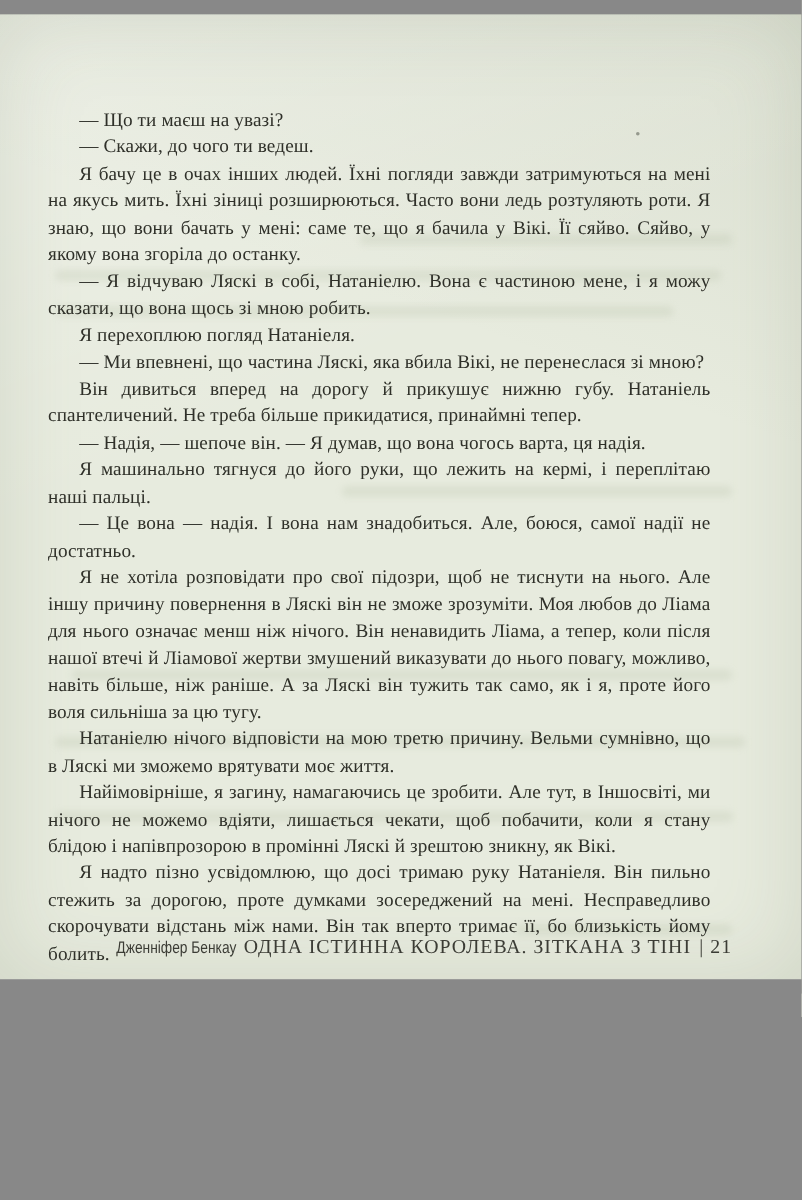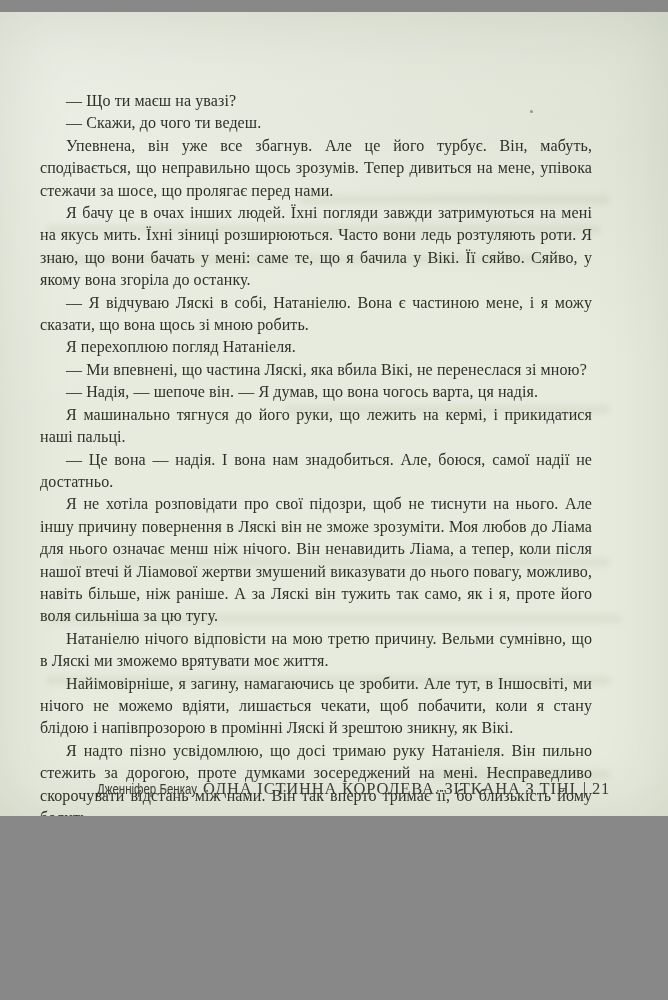--- a/index.html
+++ b/index.html
@@ -80,27 +80,27 @@
   <div class="bleed" style="top:602px; left:46px;  width:575px;"></div>
   <div class="bleed" style="top:664px; left:46px;  width:565px;"></div>
   <div class="bleed" style="top:758px; left:430px; width:180px;"></div>
   <div class="bleed" style="top:872px; left:60px;  width:250px;"></div>
   <div class="bleed" style="top:905px; left:330px; width:280px;"></div>
   <div class="speck"></div>
 
   <div class="body-text">
     <p class="para">— Що ти маєш на увазі?</p>
     <p class="para">— Скажи, до чого ти ведеш.</p>
-    <p class="para">Упевнена, він уже все збагнув. Але це його турбує. Він, мабуть, сподівається, що неправильно щось зрозумів. Тепер дивиться на мене, упівока стежачи за шосе, що пролягає перед нами.</p>
     <p class="para">Я бачу це в очах інших людей. Їхні погляди завжди затримуються на мені на якусь мить. Їхні зіниці розширюються. Часто вони ледь розтуляють роти. Я знаю, що вони бачать у мені: саме те, що я бачила у Вікі. Її сяйво. Сяйво, у якому вона згоріла до останку.</p>
     <p class="para">— Я відчуваю Ляскі в собі, Натаніелю. Вона є частиною мене, і я можу сказати, що вона щось зі мною робить.</p>
     <p class="para">Я перехоплюю погляд Натаніеля.</p>
     <p class="para">— Ми впевнені, що частина Ляскі, яка вбила Вікі, не перенеслася зі мною?</p>
+    <p class="para">Він дивиться вперед на дорогу й прикушує нижню губу. Натаніель спантеличений. Не треба більше прикидатися, принаймні тепер.</p>
     <p class="para">— Надія, — шепоче він. — Я думав, що вона чогось варта, ця надія.</p>
-    <p class="para">Я машинально тягнуся до його руки, що лежить на кермі, і прикидатися наші пальці.</p>
+    <p class="para">Я машинально тягнуся до його руки, що лежить на кермі, і переплітаю наші пальці.</p>
     <p class="para">— Це вона — надія. І вона нам знадобиться. Але, боюся, самої надії не достатньо.</p>
     <p class="para">Я не хотіла розповідати про свої підозри, щоб не тиснути на нього. Але іншу причину повернення в Ляскі він не зможе зрозуміти. Моя любов до Ліама для нього означає менш ніж нічого. Він ненавидить Ліама, а тепер, коли після нашої втечі й Ліамової жертви змушений виказувати до нього повагу, можливо, навіть більше, ніж раніше. А за Ляскі він тужить так само, як і я, проте його воля сильніша за цю тугу.</p>
     <p class="para">Натаніелю нічого відповісти на мою третю причину. Вельми сумнівно, що в Ляскі ми зможемо врятувати моє життя.</p>
     <p class="para">Найімовірніше, я загину, намагаючись це зробити. Але тут, в Іншосвіті, ми нічого не можемо вдіяти, лишається чекати, щоб побачити, коли я стану блідою і напівпрозорою в промінні Ляскі й зрештою зникну, як Вікі.</p>
     <p class="para">Я надто пізно усвідомлюю, що досі тримаю руку Натаніеля. Він пильно стежить за дорогою, проте думками зосереджений на мені. Несправедливо скорочувати відстань між нами. Він так вперто тримає її, бо близькість йому болить.</p>
   </div>
 
   <div class="footer">
     <span class="author">Дженніфер Бенкау</span><span class="title">ОДНА ІСТИННА КОРОЛЕВА. ЗІТКАНА З ТІНІ</span><span class="sep">|</span><span class="pagenum">21</span>
   </div>

